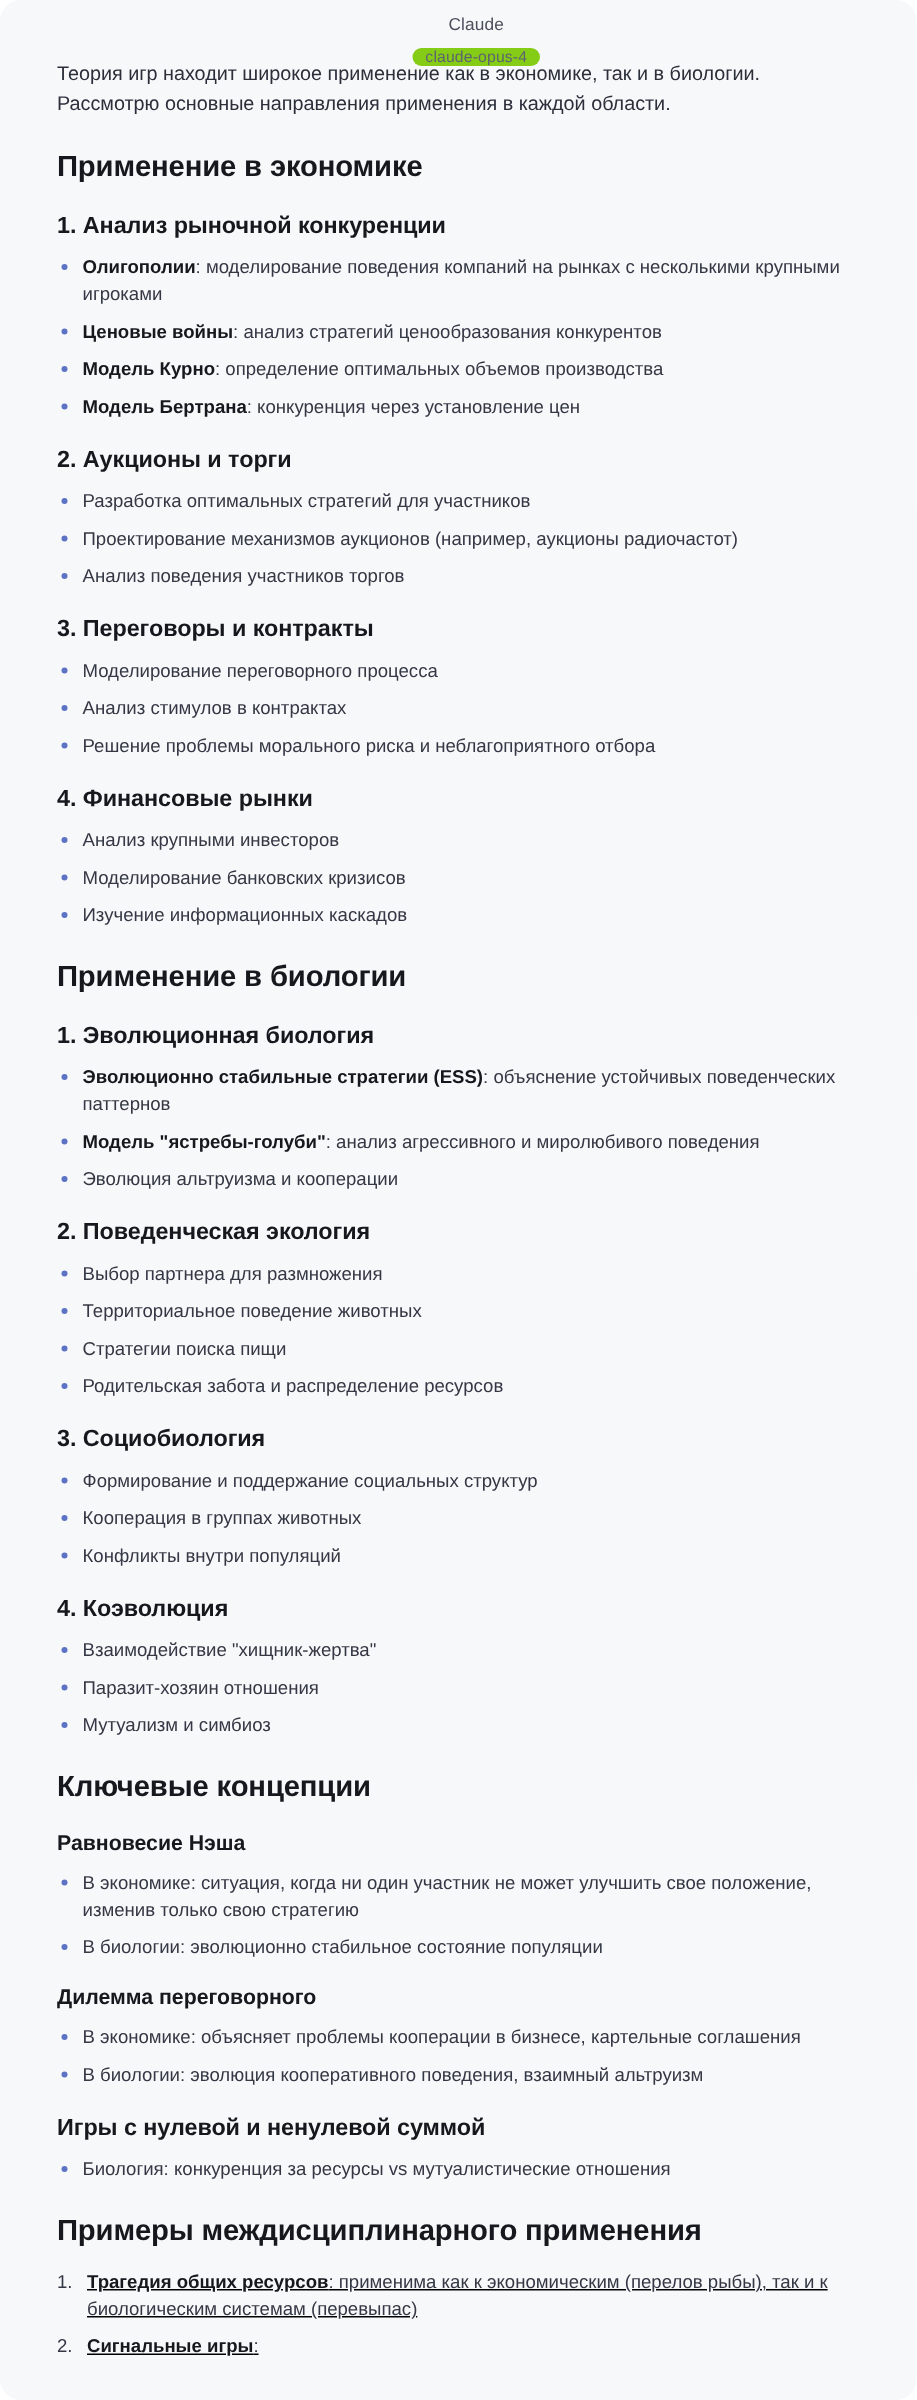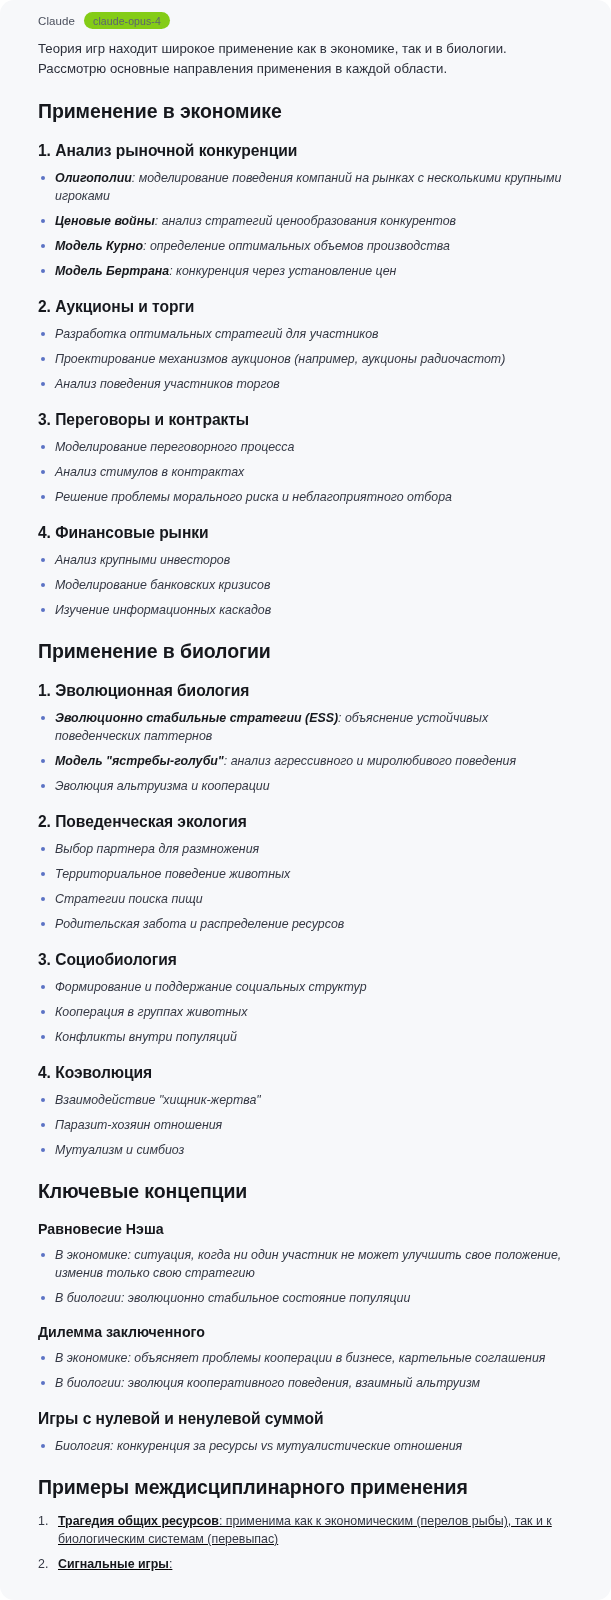--- a/index.html
+++ b/index.html
@@ -24,20 +24,21 @@
     padding: 10px 14px 18px 38px;
   }
 
   
   .msg-head {
     display: flex;
     align-items: center;
     gap: 9px;
     height: 19px;
     margin: 1px 0 9px 0;
+    flex-direction: column;
   }
   .author-name {
     font-size: 11.5px;
     color: #4a4f5c;
     letter-spacing: .1px;
   }
   .model-badge {
     display: inline-flex;
     align-items: center;
     height: 17px;
@@ -89,21 +90,20 @@
     padding: 0;
   }
   ul.bullets > li {
     position: relative;
     padding-left: 17px;
     font-size: 12.4px;
     line-height: 18px;
     color: #343844;
     margin: 0 0 7px 0;
     max-width: 520px;
-    font-style: italic;
   }
   ul.bullets > li::before {
     content: "";
     position: absolute;
     left: 3px;
     top: 7px;
     width: 4px;
     height: 4px;
     border-radius: 50%;
     background: #5c73c4;
@@ -218,21 +218,21 @@
     </ul>
 
   <h1 class="sec-h1">Ключевые концепции</h1>
 
   <h3 class="sec-h3">Равновесие Нэша</h3>
   <ul class="bullets">
       <li><span>В экономике: ситуация, когда ни один участник не может улучшить свое положение, изменив только свою стратегию</span></li>
       <li><span>В биологии: эволюционно стабильное состояние популяции</span></li>
     </ul>
 
-  <h3 class="sec-h3">Дилемма заключенного</h3>
+  <h3 class="sec-h3">Дилемма переговорного</h3>
   <ul class="bullets">
       <li><span>В экономике: объясняет проблемы кооперации в бизнесе, картельные соглашения</span></li>
       <li><span>В биологии: эволюция кооперативного поведения, взаимный альтруизм</span></li>
     </ul>
 
   <h2 class="sec-h2">Игры с нулевой и ненулевой суммой</h2>
   <ul class="bullets">
       <li><span>Биология: конкуренция за ресурсы vs мутуалистические отношения</span></li>
     </ul>
 

